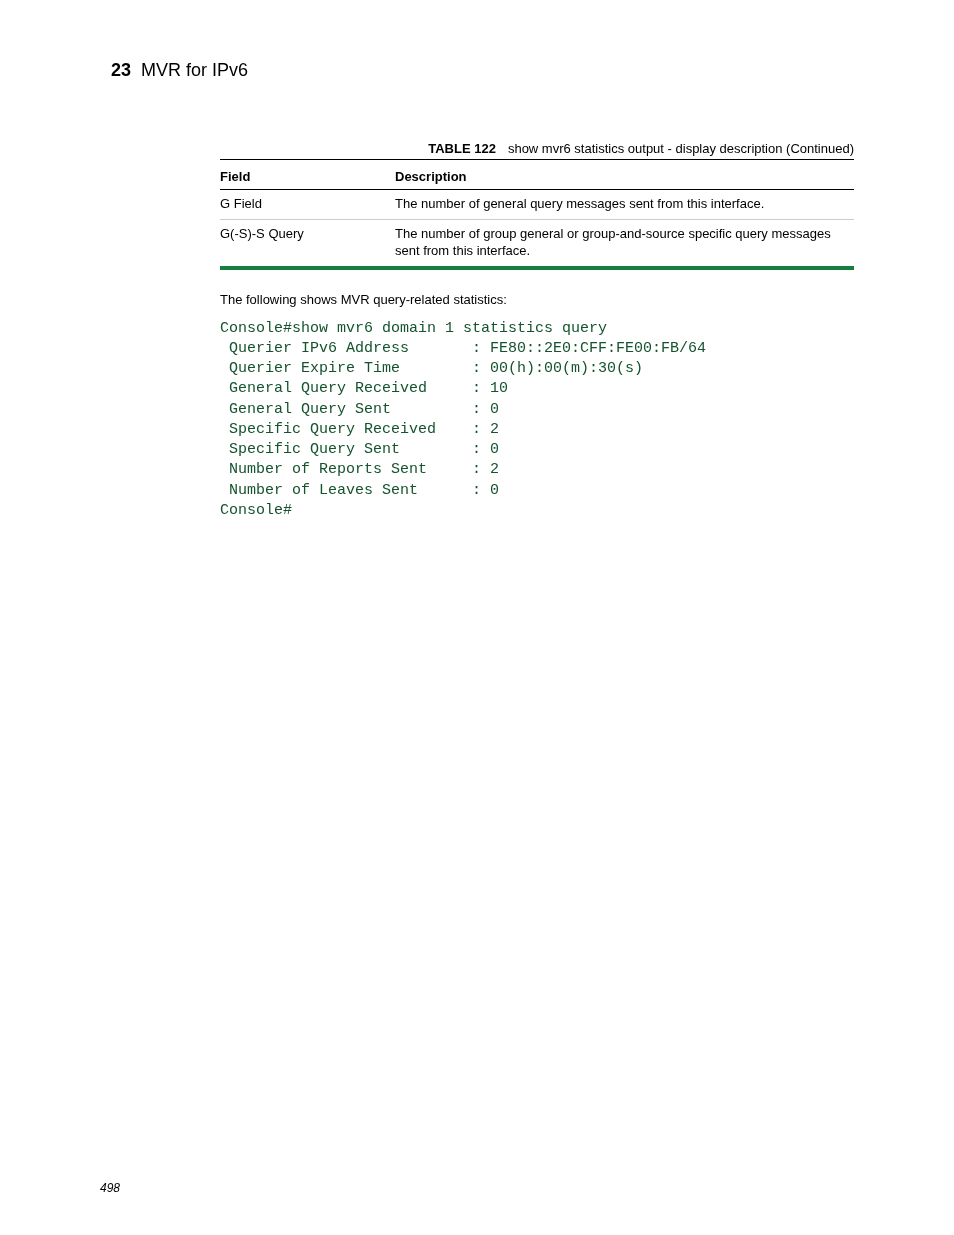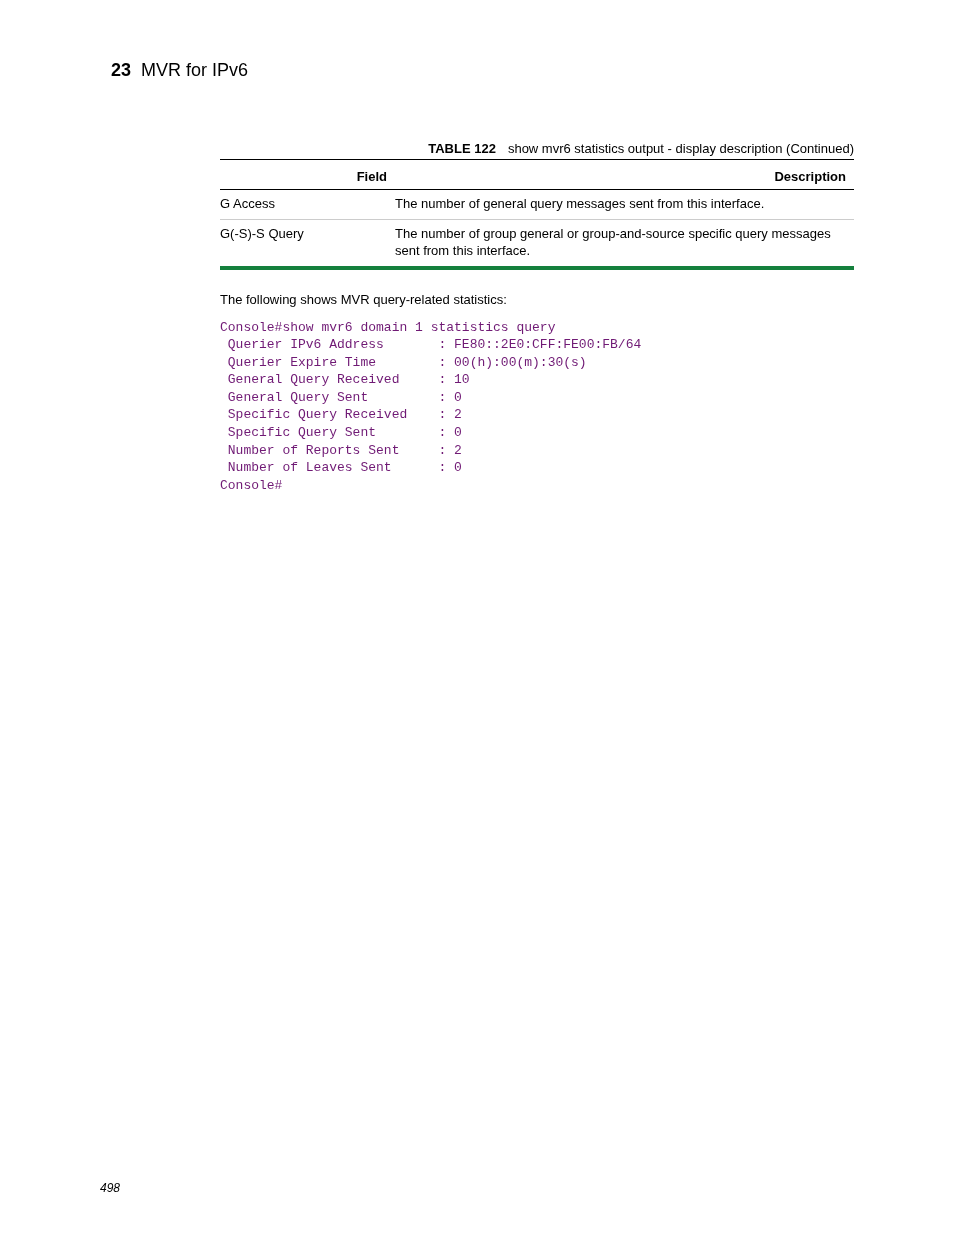--- a/index.html
+++ b/index.html
@@ -40,21 +40,21 @@
   .table-caption b {
     font-weight: bold;
     margin-right: 12px;
   }
   .desc-table {
     width: 100%;
     border-collapse: collapse;
     font-size: 13px;
   }
   .desc-table th {
-    text-align: right;
+    text-align: left;
     font-weight: bold;
     padding: 5px 8px 5px 0;
     border-bottom: 1px solid #000;
   }
   .desc-table td {
     padding: 6px 8px 6px 0;
     vertical-align: top;
     border-bottom: 1px solid #ccc;
     line-height: 1.3;
   }
@@ -62,24 +62,24 @@
     border-bottom: 4px solid #15803d;
   }
   .desc-table .col-field { width: 175px; }
   .intro-text {
     font-size: 13px;
     margin-top: 22px;
     margin-bottom: 12px;
   }
   .console {
     font-family: "Courier New", Courier, monospace;
-    font-size: 13px;
+    font-size: 15px;
     line-height: 1.35;
     white-space: pre;
-    color: #701a75;
+    color: #14532d;
     margin-top: 11px;
   }
   .footer {
     position: absolute;
     bottom: 40px;
     left: 100px;
     right: 80px;
     display: flex;
     justify-content: space-between;
     align-items: flex-end;
@@ -107,21 +107,21 @@
 
   <table class="desc-table">
     <thead>
       <tr>
         <th class="col-field">Field</th>
         <th>Description</th>
       </tr>
     </thead>
     <tbody>
       <tr>
-        <td>G Access</td>
+        <td>G Field</td>
         <td>The number of general query messages sent from this interface.</td>
       </tr>
       <tr>
         <td>G(-S)-S Query</td>
         <td>The number of group general or group-and-source specific query messages sent from this interface.</td>
       </tr>
     </tbody>
   </table>
 
   <div class="intro-text">The following shows MVR query-related statistics:</div>

